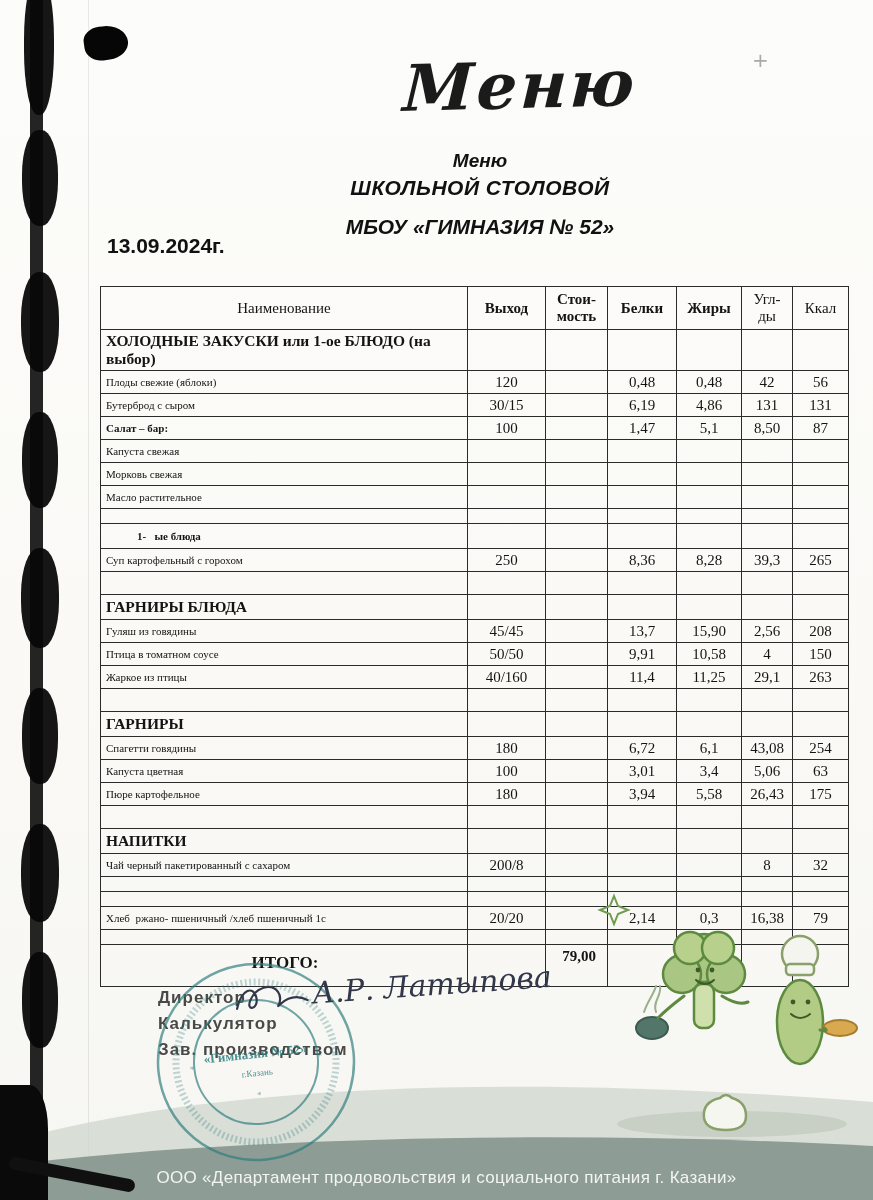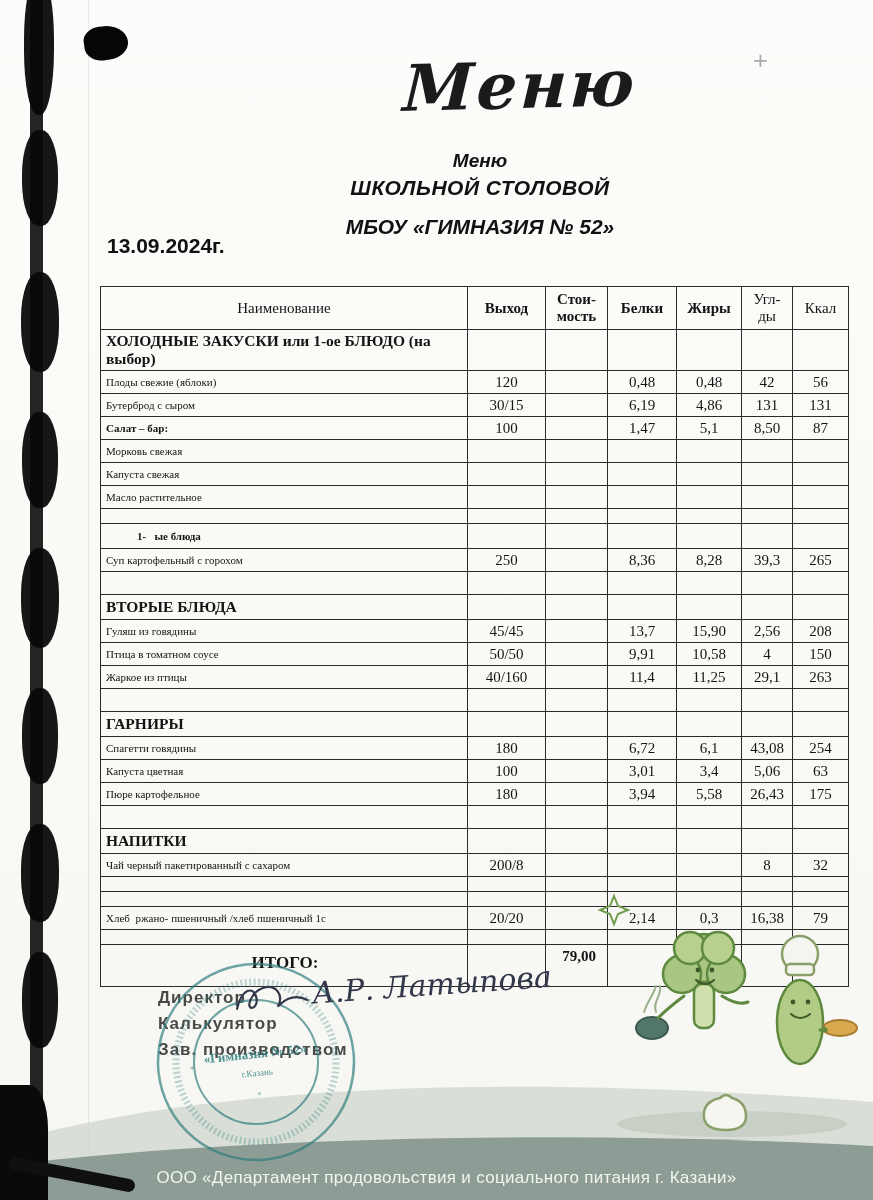--- a/index.html
+++ b/index.html
@@ -145,30 +145,30 @@
           <tr class="r-item-bold">
             <td class="c-name">Салат – бар:</td>
             <td class="c-num">100</td>
             <td class="c-num"></td>
             <td class="c-num">1,47</td>
             <td class="c-num">5,1</td>
             <td class="c-num">8,50</td>
             <td class="c-num">87</td>
           </tr>
           <tr class="r-item">
+            <td class="c-name">Капуста свежая</td>
+            <td class="c-num"></td>
+            <td class="c-num"></td>
+            <td class="c-num"></td>
+            <td class="c-num"></td>
+            <td class="c-num"></td>
+            <td class="c-num"></td>
+          </tr>
+          <tr class="r-item">
             <td class="c-name">Морковь свежая</td>
-            <td class="c-num"></td>
-            <td class="c-num"></td>
-            <td class="c-num"></td>
-            <td class="c-num"></td>
-            <td class="c-num"></td>
-            <td class="c-num"></td>
-          </tr>
-          <tr class="r-item">
-            <td class="c-name">Капуста свежая</td>
             <td class="c-num"></td>
             <td class="c-num"></td>
             <td class="c-num"></td>
             <td class="c-num"></td>
             <td class="c-num"></td>
             <td class="c-num"></td>
           </tr>
           <tr class="r-item">
             <td class="c-name">Масло растительное</td>
             <td class="c-num"></td>
@@ -208,21 +208,21 @@
           <tr class="r-empty-tall">
             <td class="c-name"></td>
             <td class="c-num"></td>
             <td class="c-num"></td>
             <td class="c-num"></td>
             <td class="c-num"></td>
             <td class="c-num"></td>
             <td class="c-num"></td>
           </tr>
           <tr class="r-section">
-            <td class="c-name">ВТОРЫЕ БЛЮДА</td>
+            <td class="c-name">ГАРНИРЫ БЛЮДА</td>
             <td class="c-num"></td>
             <td class="c-num"></td>
             <td class="c-num"></td>
             <td class="c-num"></td>
             <td class="c-num"></td>
             <td class="c-num"></td>
           </tr>
           <tr class="r-item">
             <td class="c-name">Гуляш из говядины</td>
             <td class="c-num">45/45</td>

